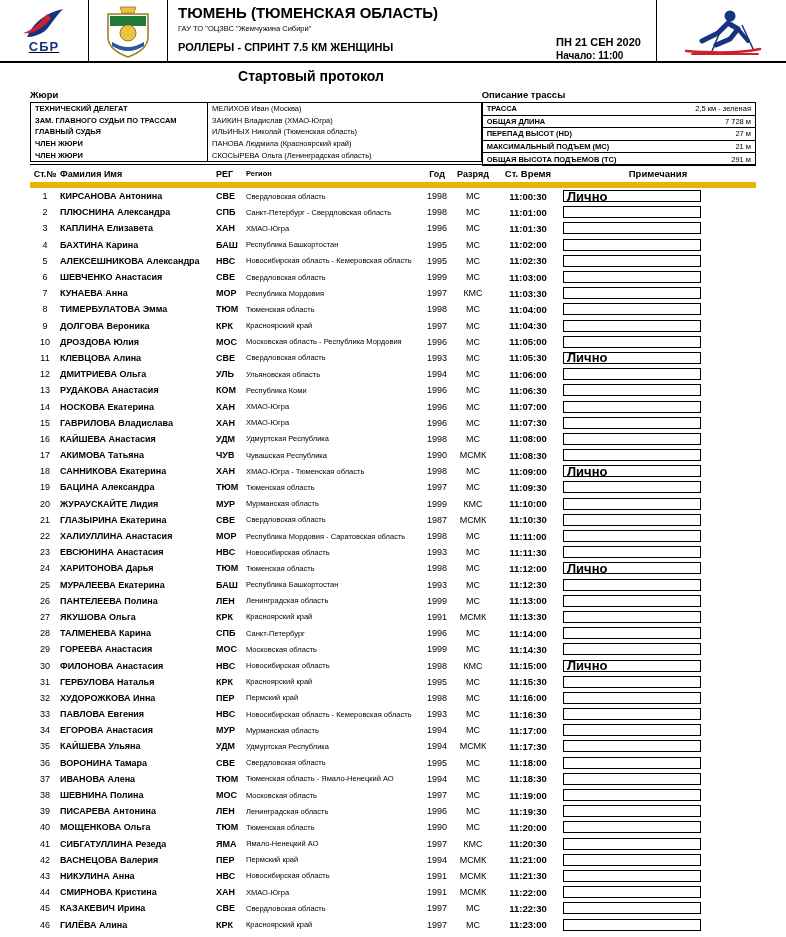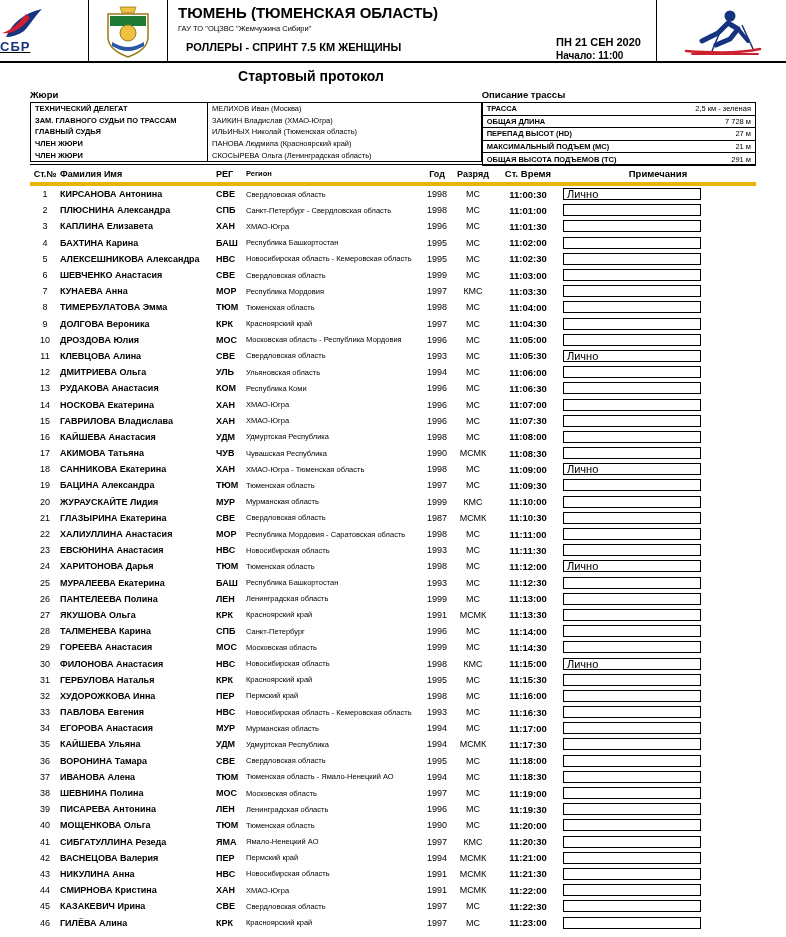--- a/index.html
+++ b/index.html
@@ -3,27 +3,27 @@
 <meta charset="utf-8">
 <style>
   html,body{margin:0;padding:0;background:#fff;}
   .page{position:relative;width:786px;height:937px;background:#fff;color:#000;
         font-family:"Liberation Sans", sans-serif;overflow:hidden;}
 
   
   .header{position:absolute;left:0;top:0;width:786px;height:63px;
           border-bottom:2px solid #000;display:flex;align-items:stretch;box-sizing:border-box;}
   .h-cell{display:flex;flex-direction:column;justify-content:center;box-sizing:border-box;}
-  .cell-cbr{width:88px;align-items:flex-start;text-decoration:underline;}
+  .cell-cbr{width:88px;align-items:center;text-decoration:underline;}
   .cbr-text{font-size:13px;font-weight:bold;color:#16337f;letter-spacing:1px;margin-top:-2px;}
   .cell-arms{width:80px;border-left:1px solid #000;border-right:1px solid #000;align-items:center;}
   .cell-text{flex:1;padding-left:10px;padding-top:4px;justify-content:flex-start;}
   .city{font-size:15px;font-weight:bold;}
   .org{font-size:7.5px;margin-top:3px;}
-  .event{font-size:11px;font-weight:bold;margin-top:8px;margin-left:8px;}
+  .event{font-size:11px;font-weight:bold;margin-top:8px;}
   .cell-date{width:100px;padding-top:5px;justify-content:flex-end;}
   .hdate{font-size:11px;font-weight:bold;}
   .hstart{font-size:10px;font-weight:bold;margin-top:2px;}
   .cell-skier{width:130px;border-left:1px solid #000;align-items:center;}
 
   
   .doc-title{position:absolute;top:68px;left:0;width:622px;text-align:center;
              font-size:14px;font-weight:bold;}
 
   
@@ -38,35 +38,35 @@
   .course-block{width:283px;}
   .course-table{border:1px solid #000;}
   .course-row{display:flex;height:11.6px;align-items:center;border-bottom:1px solid #000;}
   .course-row:last-child{border-bottom:none;}
   .course-label{flex:1;padding-left:4px;font-size:7.5px;font-weight:bold;white-space:nowrap;}
   .course-value{padding-right:4px;font-size:7.5px;text-align:right;white-space:nowrap;}
 
   
   .main{position:absolute;top:164px;left:30px;width:726px;}
   .thead{display:flex;height:17px;align-items:center;border-top:1px solid #000;
-         border-bottom:4px solid #eab308;}
+         border-bottom:6px solid #eab308;}
   .th{font-size:9.5px;font-weight:bold;}
   .trow{display:flex;height:16.2px;align-items:center;}
   .c-num{width:30px;text-align:center;font-size:9px;}
   .c-name{width:156px;font-size:9px;font-weight:bold;white-space:nowrap;overflow:hidden;}
   .c-reg{width:30px;font-size:9px;font-weight:bold;}
   .c-region{width:178px;font-size:7.5px;white-space:nowrap;overflow:hidden;}
   .c-year{width:26px;text-align:center;font-size:9px;}
   .c-rank{width:46px;text-align:center;font-size:9px;}
   .c-time{width:64px;text-align:center;font-size:9.5px;font-weight:bold;}
   .c-note{flex:1;display:flex;align-items:center;}
   .th-note{justify-content:center;text-align:center;}
   .note-box{width:138px;height:12px;margin-left:3px;border:1px solid #000;
-            box-sizing:border-box;font-size:11px;display:flex;align-items:center;
-            padding-left:3px;font-weight:normal;}
+            box-sizing:border-box;font-size:13px;display:flex;align-items:center;
+            padding-left:3px;font-weight:bold;}
 </style>
 </head>
 <body>
 
 <div class="page">
 
   <div class="header">
     <div class="h-cell cell-cbr">
       <svg width="46" height="34" viewBox="0 0 46 34">
         <path d="M6 30 C12 16 24 6 42 2 C34 10 30 18 24 24 C18 28 12 30 6 30 Z" fill="#16337f"></path>

